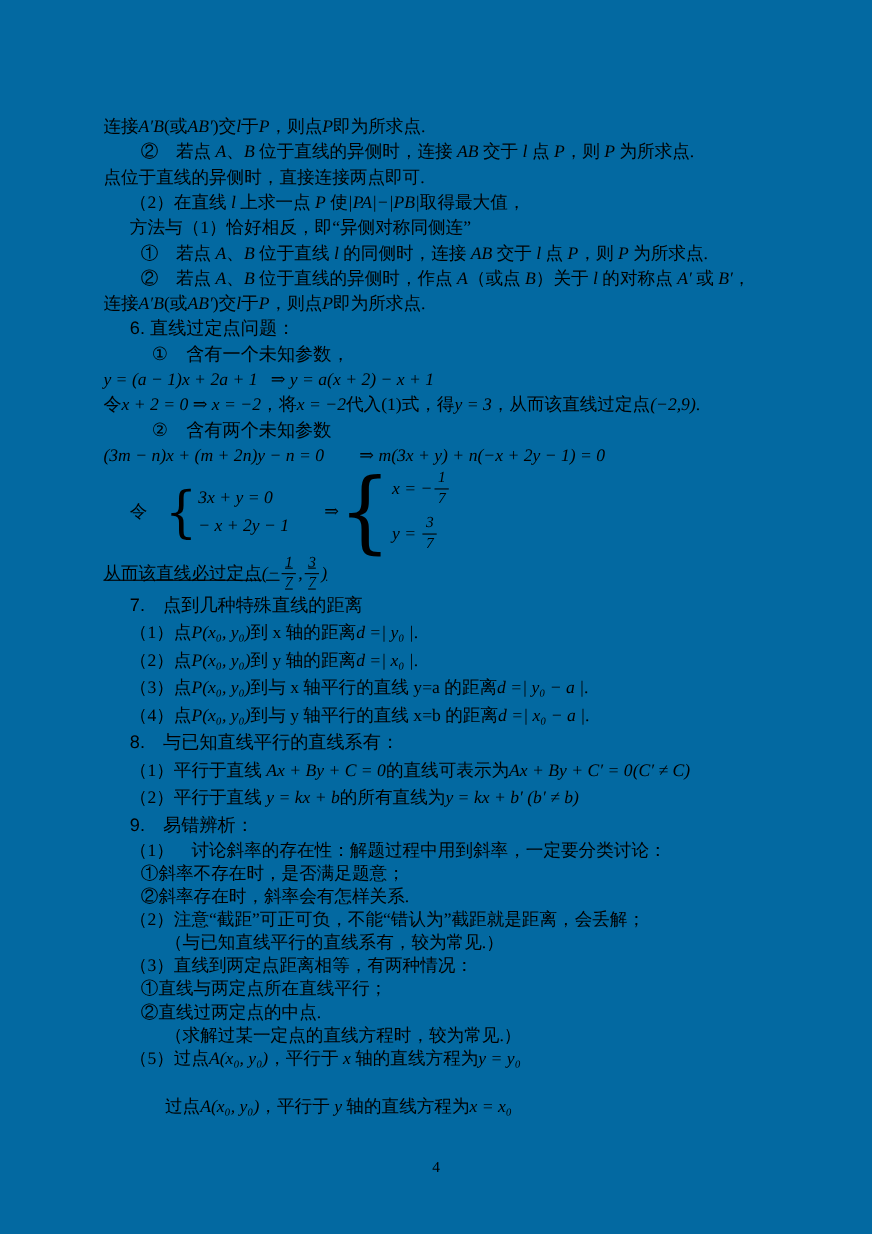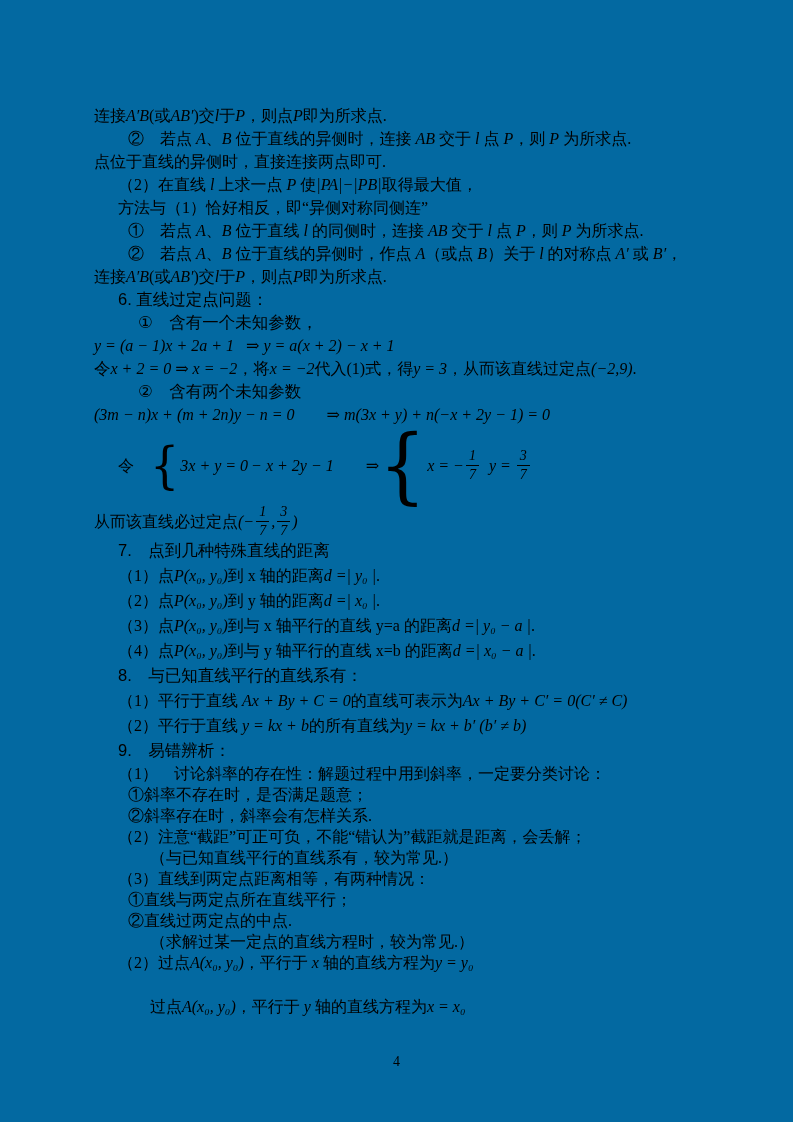--- a/index.html
+++ b/index.html
@@ -22,34 +22,34 @@
   .line.tight{line-height:21px;min-height:21px;}
   .ind1{padding-left:24px;}
   .ind2{padding-left:34px;}
   .ind2b{padding-left:44px;}
   .ind3{padding-left:56px;}
   .mt5{margin-top:23px;}
   .run-c{font-family:"Liberation Serif","DejaVu Serif",serif;}
   .run-m{font-family:"Liberation Serif","DejaVu Serif",serif;font-style:italic;}
   .run-b{font-family:"Liberation Sans","DejaVu Sans",sans-serif;font-weight:normal;font-size:16.5px;}
   .sysline{display:flex;align-items:center;min-height:78px;}
-  .fracline{display:flex;align-items:center;min-height:34px;}
+  .fracline{display:flex;align-items:center;min-height:34px;text-decoration:underline;}
   .frac{
     display:inline-flex;flex-direction:column;align-items:center;
     vertical-align:middle;font-style:italic;font-size:14px;line-height:1;margin:0 2px;
   }
   .frac .num{border-bottom:1px solid #000;padding:0 3px 2px;}
   .frac .den{padding-top:2px;}
   .sys{display:inline-flex;align-items:center;}
   .sys .brace{
     font-family:"DejaVu Serif",serif;font-weight:400;
     font-size:46px;line-height:0;transform:scaleY(1.1);
   }
   .sys.tall .brace{font-size:74px;}
-  .sys .rows{display:inline-flex;flex-direction:row;justify-content:center;gap:3px;margin-left:1px;}
+  .sys .rows{display:inline-flex;flex-direction:column;justify-content:center;gap:3px;margin-left:1px;}
   .sys.tall .rows{gap:8px;}
   .sys .row{display:inline-flex;align-items:center;white-space:pre;}
   .pagenum{
     position:absolute;left:0;right:0;bottom:52px;
     text-align:center;font-size:14px;
     font-family:"Liberation Serif","DejaVu Serif",serif;
   }
 </style>
 </head>
 <body>
@@ -83,17 +83,17 @@
       <div class="line s7 ind1"><span class="run-b">9.　易错辨析：</span></div>
       <div class="line tight ind1"><span class="run-c">（1）　讨论斜率的存在性：解题过程中用到斜率，一定要分类讨论：</span></div>
       <div class="line tight ind2"><span class="run-c">①斜率不存在时，是否满足题意；</span></div>
       <div class="line tight ind2"><span class="run-c">②斜率存在时，斜率会有怎样关系.</span></div>
       <div class="line tight ind1"><span class="run-c">（2）注意“截距”可正可负，不能“错认为”截距就是距离，会丢解；</span></div>
       <div class="line tight ind3"><span class="run-c">（与已知直线平行的直线系有，较为常见.）</span></div>
       <div class="line tight ind1"><span class="run-c">（3）直线到两定点距离相等，有两种情况：</span></div>
       <div class="line tight ind2"><span class="run-c">①直线与两定点所在直线平行；</span></div>
       <div class="line tight ind2"><span class="run-c">②直线过两定点的中点.</span></div>
       <div class="line tight ind3"><span class="run-c">（求解过某一定点的直线方程时，较为常见.）</span></div>
-      <div class="line tight ind1"><span class="run-c">（2）过点</span><span class="run-m">A(x₀, y₀)</span><span class="run-c">，平行于 </span><span class="run-m">x</span><span class="run-c"> 轴的直线方程为</span><span class="run-m">y = y₀</span></div>
+      <div class="line tight ind1"><span class="run-c">（5）过点</span><span class="run-m">A(x₀, y₀)</span><span class="run-c">，平行于 </span><span class="run-m">x</span><span class="run-c"> 轴的直线方程为</span><span class="run-m">y = y₀</span></div>
       <div class="line tight mt5 ind3"><span class="run-c">过点</span><span class="run-m">A(x₀, y₀)</span><span class="run-c">，平行于 </span><span class="run-m">y</span><span class="run-c"> 轴的直线方程为</span><span class="run-m">x = x₀</span></div>
     </div>
   <div class="pagenum">4</div>
 </div>
 
 </body></html>

